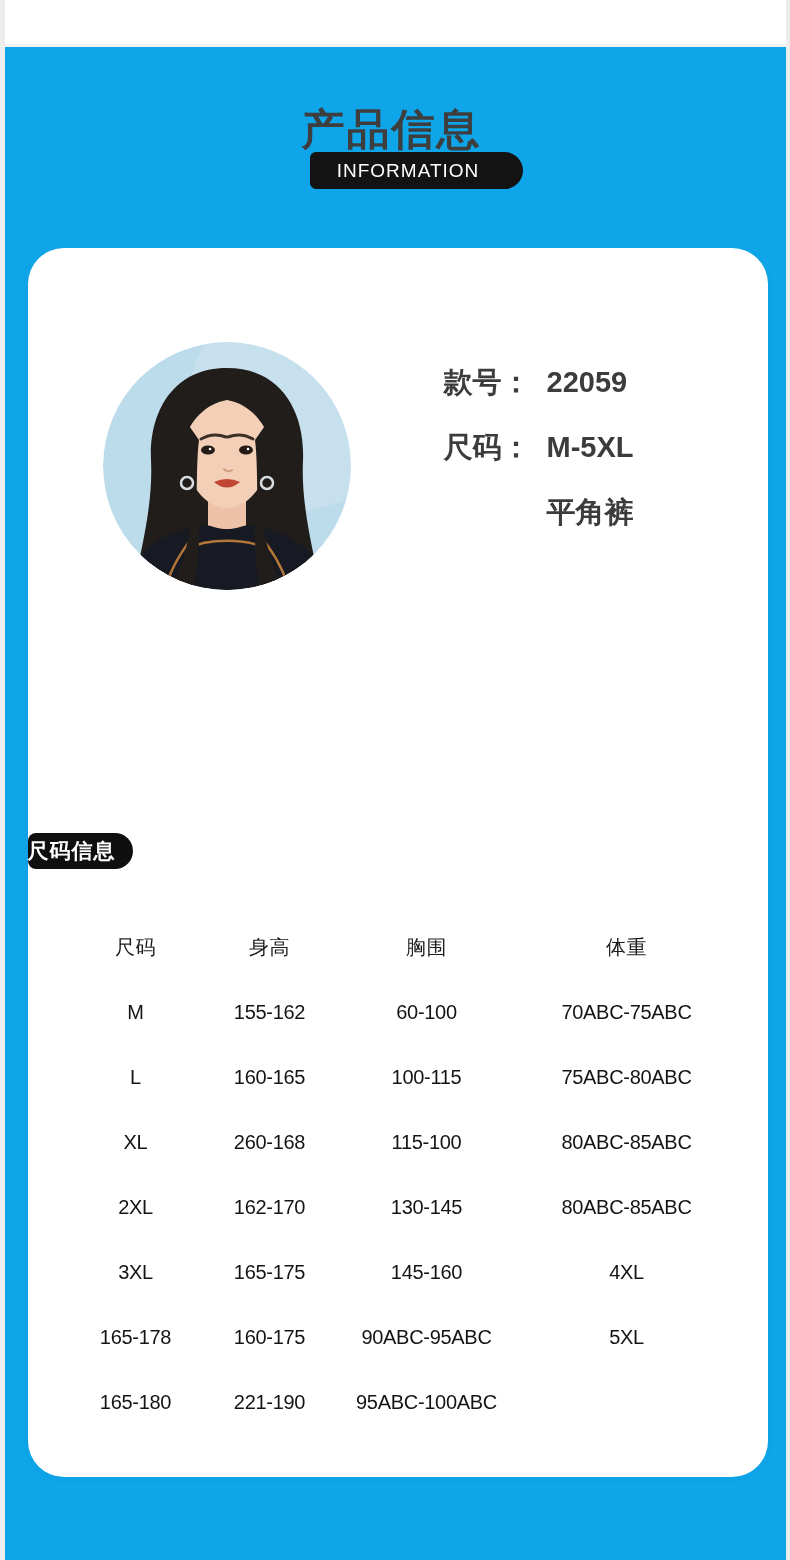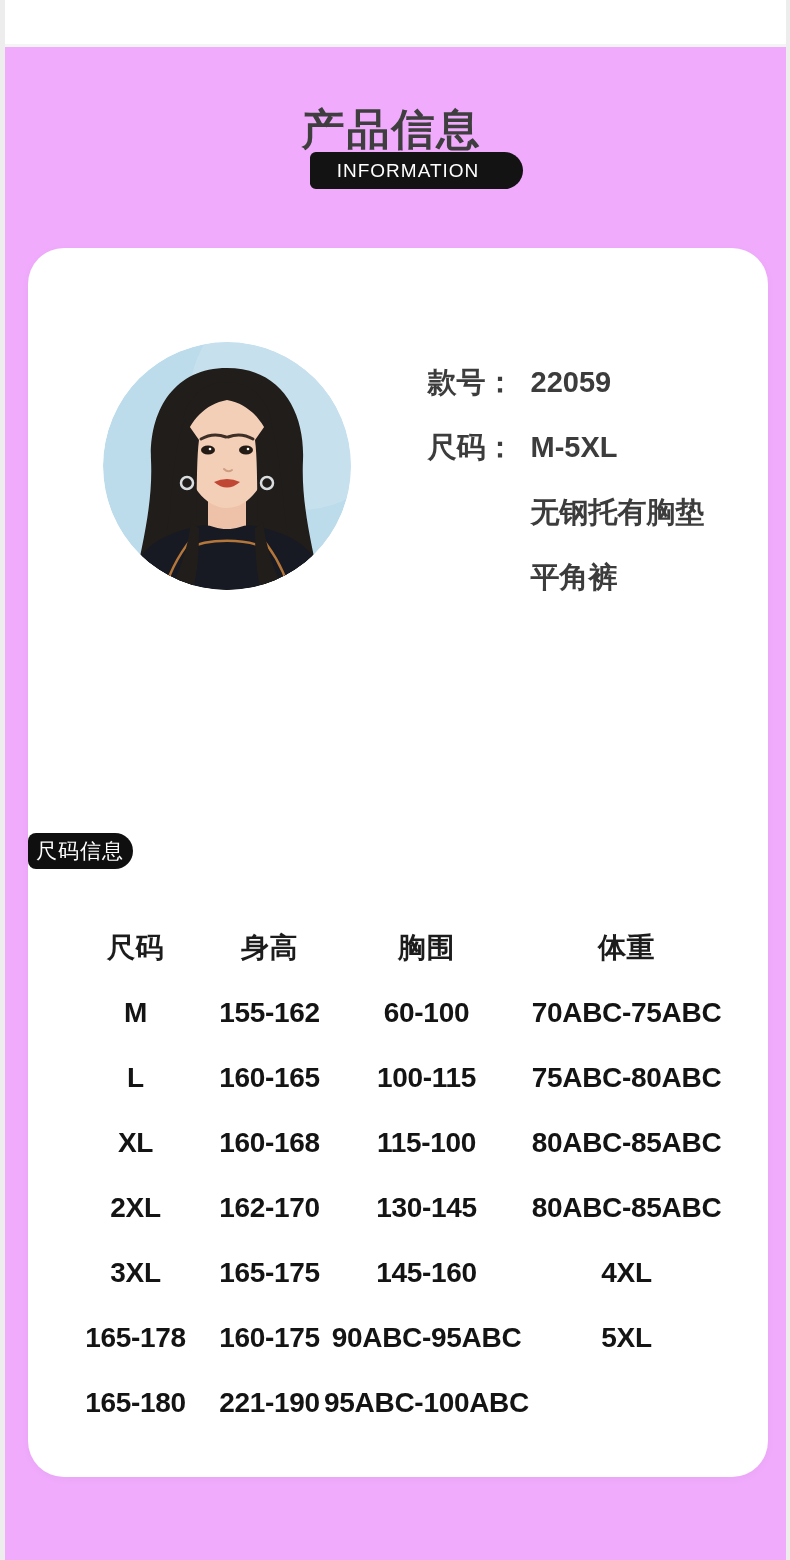--- a/index.html
+++ b/index.html
@@ -1,37 +1,37 @@
 <!DOCTYPE html>
 <html><head>
 <meta charset="utf-8">
 <style>
   html,body{margin:0;padding:0;}
   body{font-family:"Liberation Sans","DejaVu Sans",sans-serif;background:#ededed;}
-  .page{position:relative;width:781px;height:1560px;background:#f0abfc;overflow:hidden;margin:0 auto;}
+  .page{position:relative;width:781px;height:1560px;background:#0ea5e9;overflow:hidden;margin:0 auto;}
   .top-strip{position:absolute;left:0;top:0;width:790px;height:44px;background:#ffffff;border-bottom:3px solid #f4f4f4;}
   .page-title{position:absolute;left:237px;top:101px;width:300px;text-align:center;
     font-size:43px;font-weight:800;color:#3e3e3e;letter-spacing:2px;}
   .info-banner{position:absolute;left:305px;top:152px;width:213px;height:37px;background:#131313;
     border-radius:6px 19px 19px 6px;color:#ffffff;font-size:19px;font-weight:500;letter-spacing:1px;
     line-height:37px;text-align:center;padding-right:0;box-sizing:border-box;}
   .info-banner span{display:inline-block;transform:translateX(-8px);}
   .product-card{position:absolute;left:23px;top:248px;width:740px;height:1229px;background:#ffffff;
     border-radius:36px;box-shadow:0 2px 10px rgba(0,0,0,0.03);}
   .model-photo{position:absolute;left:98px;top:342px;width:248px;height:248px;border-radius:50%;overflow:hidden;}
   .info-list{position:absolute;left:423px;top:350px;width:320px;}
-  .info-row{height:65px;display:flex;align-items:center;font-size:29px;font-weight:700;color:#3c3c3c;}
+  .info-row{height:65px;display:flex;align-items:center;font-size:29px;font-weight:700;color:#3c3c3c;margin-left:16px;}
   .info-label{display:inline-block;width:103px;flex:0 0 103px;white-space:nowrap;}
   .info-value{white-space:nowrap;}
   .size-badge{position:absolute;left:23px;top:833px;width:105px;height:36px;background:#0f0f0f;
-    border-radius:8px 18px 18px 8px;color:#ffffff;font-size:21px;font-weight:400;letter-spacing:1px;
-    line-height:36px;text-align:center;}
+    border-radius:8px 18px 18px 8px;color:#ffffff;font-size:21px;font-weight:700;letter-spacing:1px;
+    line-height:36px;}
   .size-table{position:absolute;left:60px;top:915px;display:grid;
     grid-template-columns:142px 126px 188px 212px;grid-auto-rows:65px;}
-  .cell{display:flex;align-items:center;justify-content:center;font-size:28px;font-weight:700;
+  .cell{display:flex;align-items:center;justify-content:center;font-size:20px;font-weight:400;
     color:#141414;letter-spacing:-0.3px;white-space:nowrap;}
   .cell.header{color:#1c1c1c;letter-spacing:0.5px;}
 </style>
 </head>
 <body>
 
 <div class="page">
 
   <div class="top-strip"></div>
 
@@ -84,45 +84,41 @@
       <div class="info-row">
         <span class="info-label">款号：</span>
         <span class="info-value">22059</span>
       </div>
       <div class="info-row">
         <span class="info-label">尺码：</span>
         <span class="info-value">M-5XL</span>
       </div>
       <div class="info-row">
         <span class="info-label"></span>
-        <span class="info-value">无钢托有胸垫</span>
-      </div>
-      <div class="info-row">
-        <span class="info-label"></span>
         <span class="info-value">平角裤</span>
       </div>
     </div>
 
   <div class="size-badge">尺码信息</div>
 
   <div class="size-table">
       <div class="cell header">尺码</div>
       <div class="cell header">身高</div>
       <div class="cell header">胸围</div>
       <div class="cell header">体重</div>
       <div class="cell">M</div>
       <div class="cell">155-162</div>
       <div class="cell">60-100</div>
       <div class="cell">70ABC-75ABC</div>
       <div class="cell">L</div>
       <div class="cell">160-165</div>
       <div class="cell">100-115</div>
       <div class="cell">75ABC-80ABC</div>
       <div class="cell">XL</div>
-      <div class="cell">160-168</div>
+      <div class="cell">260-168</div>
       <div class="cell">115-100</div>
       <div class="cell">80ABC-85ABC</div>
       <div class="cell">2XL</div>
       <div class="cell">162-170</div>
       <div class="cell">130-145</div>
       <div class="cell">80ABC-85ABC</div>
       <div class="cell">3XL</div>
       <div class="cell">165-175</div>
       <div class="cell">145-160</div>
       <div class="cell">4XL</div>

